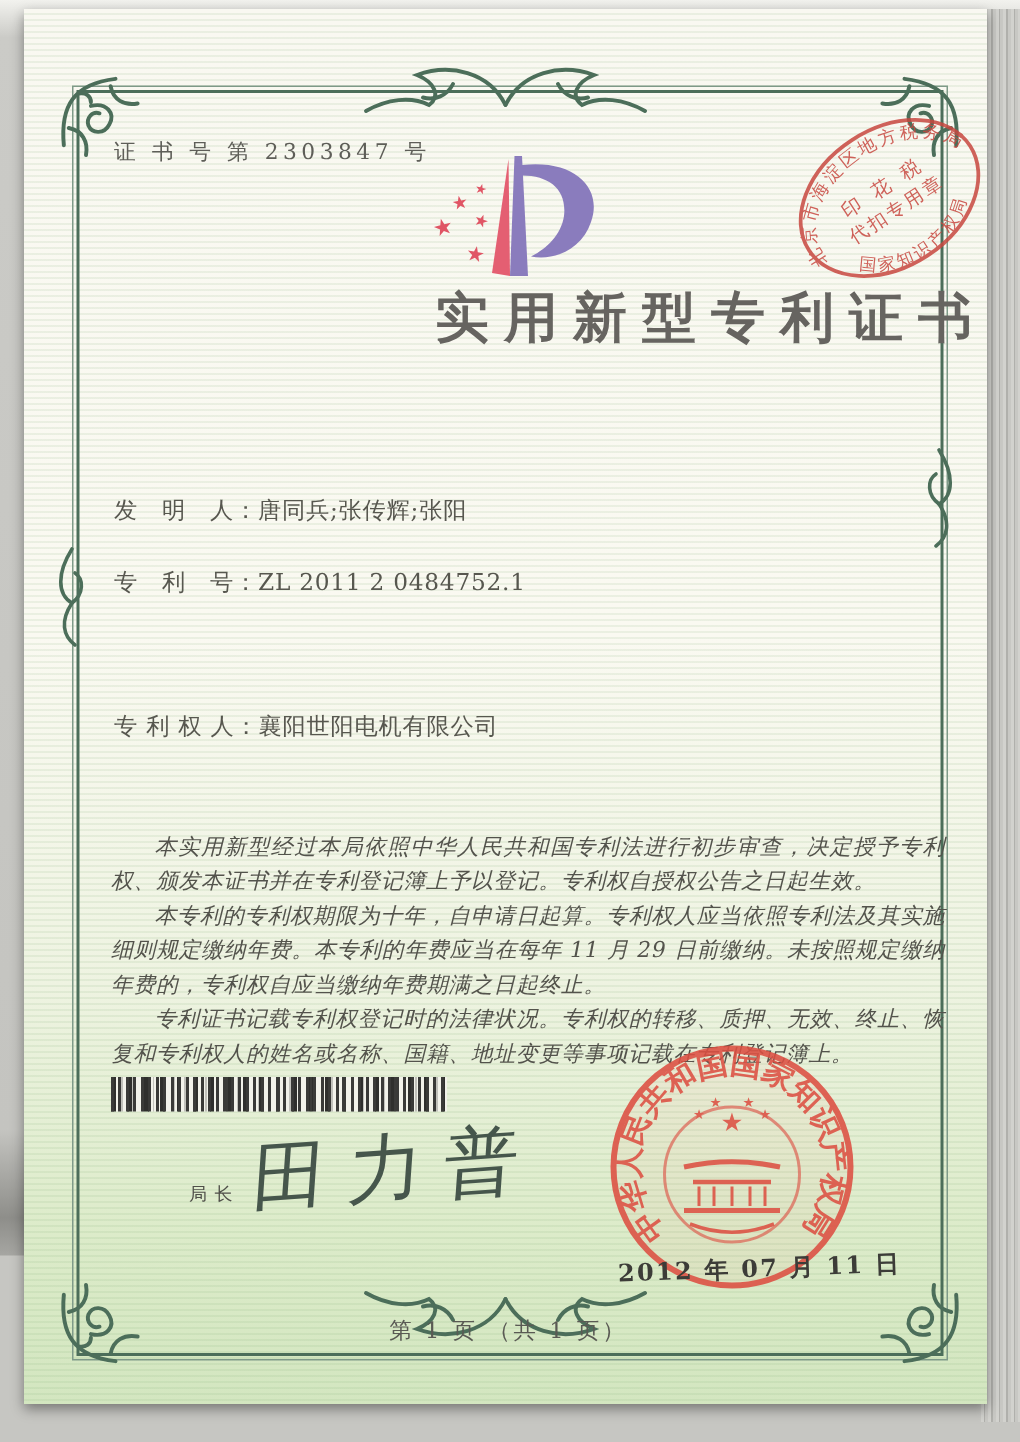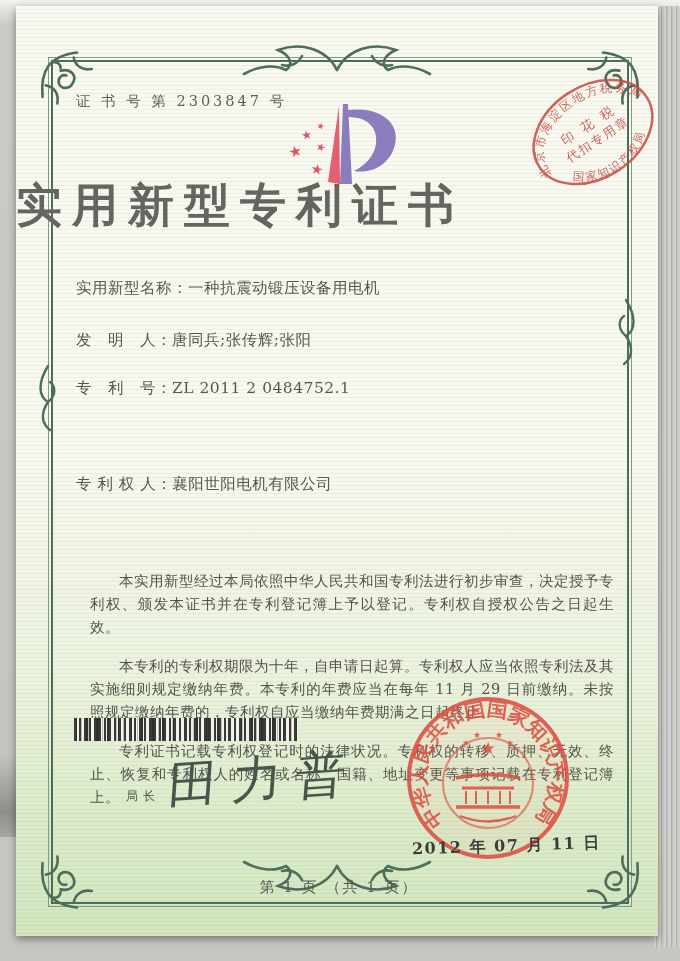--- a/index.html
+++ b/index.html
@@ -32,33 +32,33 @@
     position:absolute;inset:2px;border:2px solid #4c6e5a;
   }
   .orn{position:absolute;color:#4c6e5a;}
   .orn svg{display:block;}
   .cert-number{
     position:absolute;left:60px;top:86px;
     font-size:14.5px;letter-spacing:3px;color:#5e5e58;
   }
   .logo{position:absolute;left:256px;top:94px;width:148px;height:92px;}
   .title{
-    position:absolute;left:0;top:169px;width:100%;text-align:left;
-    font-size:46px;font-weight:600;letter-spacing:10px;color:#666460;
+    position:absolute;left:0;top:182px;width:100%;text-align:right;
+    font-size:36px;font-weight:600;letter-spacing:10px;color:#666460;
   }
   .field{
     position:absolute;left:60px;width:540px;
     font-size:15.5px;color:#57574f;letter-spacing:.5px;white-space:nowrap;
   }
   .f0{top:272px}.f1{top:324px}.f2{top:372px}.f3{top:420px}.f4{top:468px}.f5{top:517px}
   .body-text{
     position:absolute;left:58px;top:548px;width:556px;
     font-size:14.5px;line-height:23px;color:#53534c;text-align:justify;letter-spacing:.5px;
   }
-  .body-text p{margin:16px;text-indent:2em;}
+  .body-text p{margin:0;text-indent:2em;font-style:italic;}
   .barcode{
     position:absolute;left:58px;top:712px;width:224px;height:23px;
     background:
       repeating-linear-gradient(90deg,#3a3a38 0 2px,transparent 2px 5px),
       repeating-linear-gradient(90deg,#55555350 0 1px,transparent 1px 7px),
       repeating-linear-gradient(90deg,#2f2f2d 0 3px,#f2f2ea 3px 11px);
   }
   .sig-role{
     position:absolute;left:110px;top:782px;
     font-size:12px;letter-spacing:5px;color:#4f4f49;font-family:Liberation Serif, serif;
@@ -166,21 +166,20 @@
         <text class="star" x="18" y="58" font-size="15" transform="rotate(-14 18 58)">★</text>
         <text class="star" x="38" y="73" font-size="14" transform="rotate(10 38 73)">★</text>
         <polygon points="67,6 56,82 68,84" fill="#e45f72"></polygon>
         <polygon points="71,4 68,84 80,84 76,4" fill="#8a7cbd"></polygon>
         <path d="M76,10 C112,6 130,26 122,48 C116,66 98,74 82,71 C92,66 102,57 104,44 C106,27 95,17 76,17 Z" fill="#8a7cbd"></path>
       </svg>
     </div>
 
     <div class="title">实用新型专利证书</div>
 
-    <div class="field f0"><span>实用新型名称：</span><span>一种抗震动锻压设备用电机</span></div>
     <div class="field f1"><span>发　明　人：</span><span>唐同兵;张传辉;张阳</span></div>
     <div class="field f2"><span>专　利　号：</span><span>ZL 2011 2 0484752.1</span></div>
     <div class="field f4"><span>专 利 权 人：</span><span>襄阳世阳电机有限公司</span></div>
 
     <div class="body-text">
       <p>本实用新型经过本局依照中华人民共和国专利法进行初步审查，决定授予专利权、颁发本证书并在专利登记簿上予以登记。专利权自授权公告之日起生效。</p>
       <p>本专利的专利权期限为十年，自申请日起算。专利权人应当依照专利法及其实施细则规定缴纳年费。本专利的年费应当在每年 11 月 29 日前缴纳。未按照规定缴纳年费的，专利权自应当缴纳年费期满之日起终止。</p>
       <p>专利证书记载专利权登记时的法律状况。专利权的转移、质押、无效、终止、恢复和专利权人的姓名或名称、国籍、地址变更等事项记载在专利登记簿上。</p>
     </div>
 

